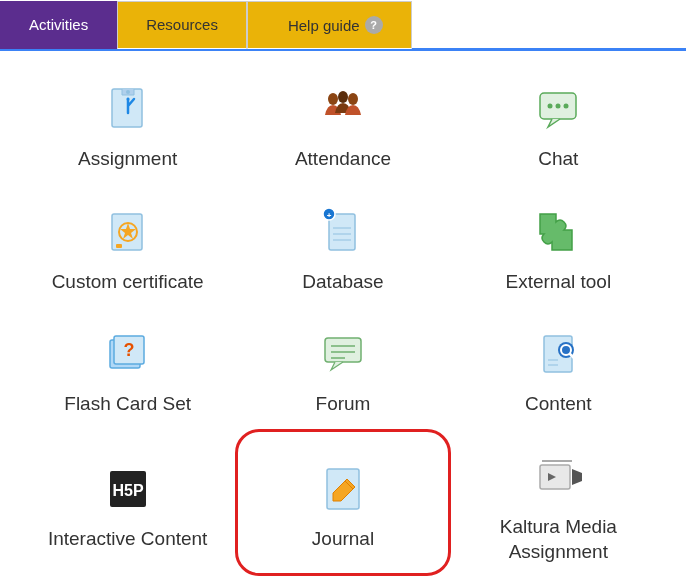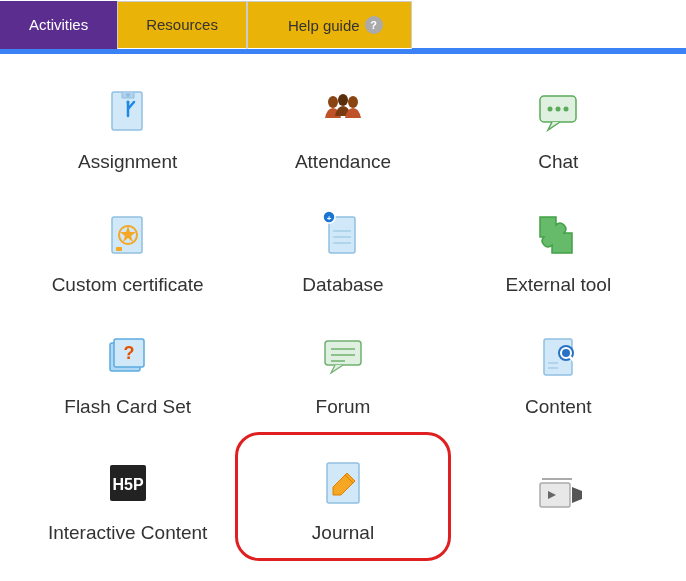--- a/index.html
+++ b/index.html
@@ -7,21 +7,21 @@
       font-family: Arial, sans-serif;
       background: #fff;
       width: 686px;
       min-height: 581px;
     }
 
     
     .tab-bar {
       display: flex;
       align-items: stretch;
-      border-bottom: 6px solid #3b82f6;
+      border-bottom: 3px solid #3b82f6;
       background: #fff;
     }
     .tab {
       padding: 14px 28px;
       font-size: 15px;
       cursor: pointer;
       border: 1px solid transparent;
       position: relative;
       top: 1px;
     }
@@ -249,20 +249,21 @@
 
   <div class="activity-item">
     <div class="activity-icon">
       <svg viewBox="0 0 48 48" fill="none" xmlns="http://www.w3.org/2000/svg">
         <rect x="6" y="12" width="30" height="24" rx="2" fill="#e8e8e8" stroke="#aaa" stroke-width="1.5"></rect>
         <polygon points="38,16 48,20 48,28 38,32" fill="#555"></polygon>
         <path d="M14 20 L22 24 L14 28 Z" fill="#666"></path>
         <line x1="8" y1="8" x2="38" y2="8" stroke="#aaa" stroke-width="2"></line>
       </svg>
     </div>
+    <span class="activity-label">Kaltura Media Assignment</span>
   </div>
 
   <div class="activity-item">
     <div class="activity-icon">
       <svg viewBox="0 0 48 48" fill="none" xmlns="http://www.w3.org/2000/svg">
         <circle cx="24" cy="24" r="20" fill="#1565c0"></circle>
         <text x="24" y="30" text-anchor="middle" font-size="18" font-weight="bold" fill="white" font-family="Arial">P</text>
       </svg>
     </div>
 

